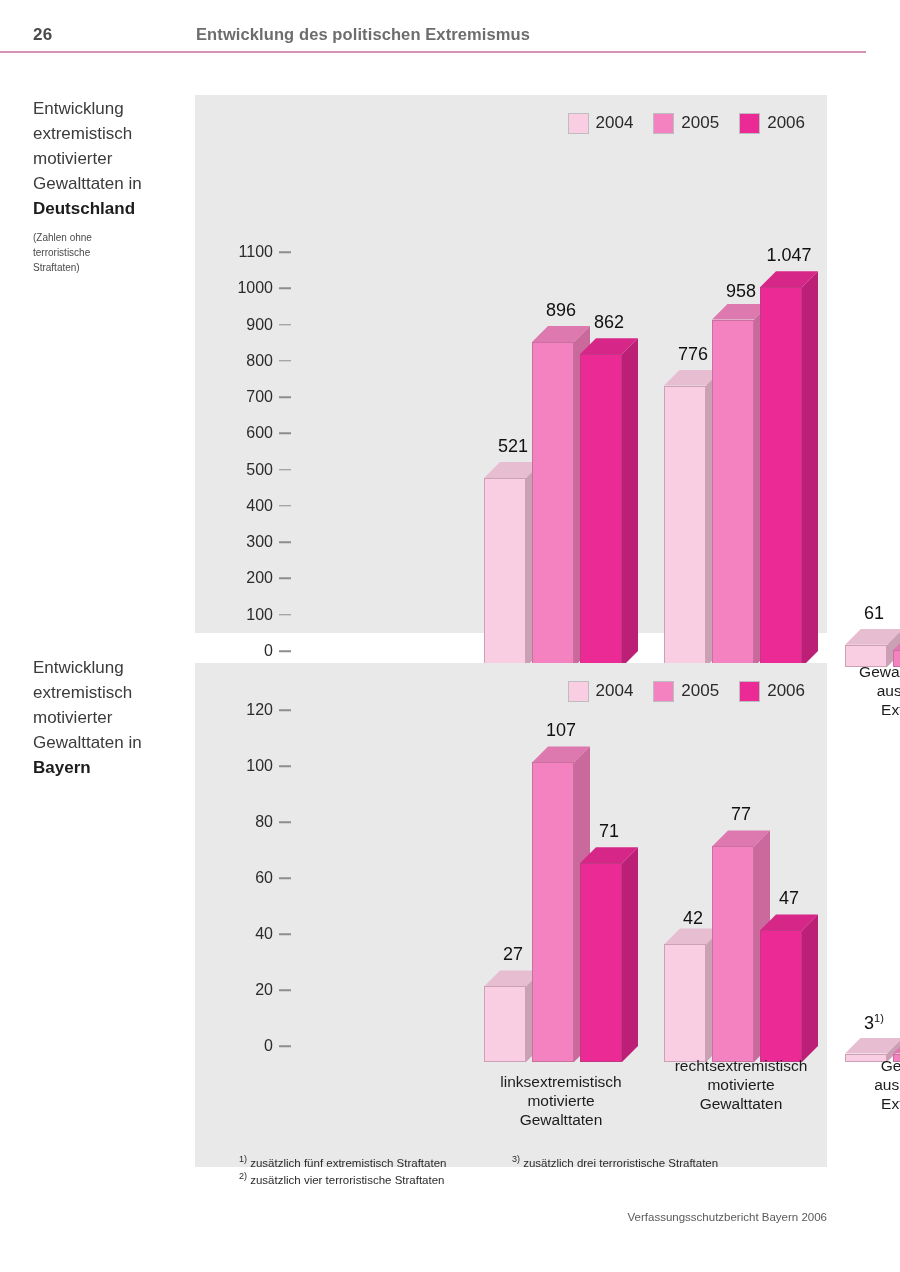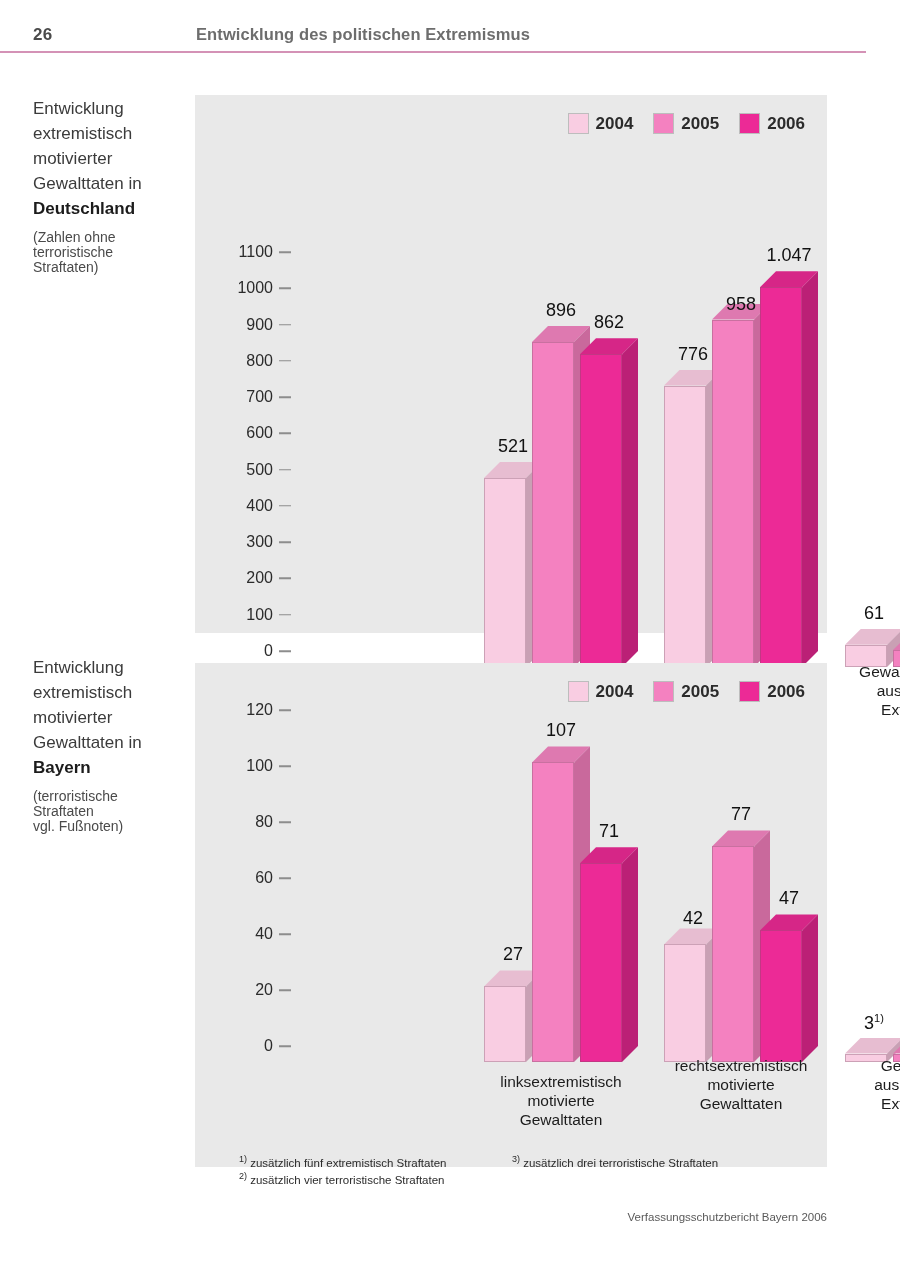--- a/index.html
+++ b/index.html
@@ -58,21 +58,21 @@
     line-height: 25px;
     color: #3b3b3b;
     font-weight: normal;
   }
   .side-caption .big b {
     font-weight: bold;
     color: #1c1c1c;
   }
   .side-caption .small {
     margin-top: 9px;
-    font-size: 14px;
+    font-size: 10px;
     line-height: 15px;
     color: #4a4a4a;
   }
 
   
   .panel {
     position: absolute;
     left: 195px;
     width: 632px;
     background: #e9e9e9;
@@ -83,23 +83,22 @@
   .legend {
     position: absolute;
     top: 18px;
     right: 22px;
     display: flex;
     align-items: center;
     gap: 20px;
   }
   .legend-item {
     display: flex;
-    align-items: center;
+    align-items: flex-start;
     gap: 7px;
-    font-weight: bold;
   }
   .legend-swatch {
     width: 19px; height: 19px;
     display: block;
     border: 1px solid #bdbdbd;
   }
   .legend-label {
     font-size: 17px;
     color: #2b2b2b;
   }
@@ -279,21 +278,21 @@
         <div class="top" style="left: 0px; top: 0px; width: 58px; height: 16px; background: rgb(231, 189, 209); clip-path: polygon(0px 16px, 16px 0px, 58px 0px, 42px 16px);"></div>
         <div class="side" style="left: 42px; top: 0px; width: 16px; height: 297.476px; background: rgb(201, 160, 180); clip-path: polygon(0px 16px, 16px 0px, 16px 281.476px, 0px 297.476px);"></div>
         <div class="front" style="left: 0px; top: 16px; width: 42px; height: 281.476px; background: rgb(249, 205, 226);"></div>
       </div>
       <div class="bar-value" style="left: 498px; top: 248.524px;">776</div>
       <div class="bar" style="left: 517px; top: 208.507px; width: 58px; height: 363.493px;">
         <div class="top" style="left: 0px; top: 0px; width: 58px; height: 16px; background: rgb(222, 121, 176); clip-path: polygon(0px 16px, 16px 0px, 58px 0px, 42px 16px);"></div>
         <div class="side" style="left: 42px; top: 0px; width: 16px; height: 363.493px; background: rgb(201, 105, 156); clip-path: polygon(0px 16px, 16px 0px, 16px 347.493px, 0px 363.493px);"></div>
         <div class="front" style="left: 0px; top: 16px; width: 42px; height: 347.493px; background: rgb(244, 129, 192);"></div>
       </div>
-      <div class="bar-value" style="left: 546px; top: 199px;">958</div>
+      <div class="bar-value" style="left: 546px; top: 186px;">958</div>
       <div class="bar" style="left: 565px; top: 176.225px; width: 58px; height: 395.775px;">
         <div class="top" style="left: 0px; top: 0px; width: 58px; height: 16px; background: rgb(214, 38, 135); clip-path: polygon(0px 16px, 16px 0px, 58px 0px, 42px 16px);"></div>
         <div class="side" style="left: 42px; top: 0px; width: 16px; height: 395.775px; background: rgb(187, 32, 118); clip-path: polygon(0px 16px, 16px 0px, 16px 379.775px, 0px 395.775px);"></div>
         <div class="front" style="left: 0px; top: 16px; width: 42px; height: 379.775px; background: rgb(236, 42, 150);"></div>
       </div>
       <div class="bar-value" style="left: 594px; top: 150.225px;">1.047</div>
       <div class="cat-label" style="left: 546px; top: 567px; width: 190px;">rechtsextremistisch
 motivierte
 Gewalttaten</div>
       <div class="bar" style="left: 650px; top: 533.874px; width: 58px; height: 38.1264px;">
@@ -313,23 +312,20 @@
 </div>
 
 <div class="side-caption" id="caption-by" style="top:655px;">
   <div class="big">
     <span>Entwicklung</span><br>
     <span>extremistisch</span><br>
     <span>motivierter</span><br>
     <span>Gewalttaten in</span><br>
     <b>Bayern</b>
   </div>
-  <div class="small" style="white-space:pre-line;">(terroristische
-Straftaten
-vgl. Fußnoten)</div>
 </div>
 
 <div class="panel" id="panel-by">
   <div class="legend" id="legend-by">
       <div class="legend-item">
         <span class="legend-swatch" style="background: rgb(249, 205, 226);"></span>
         <span class="legend-label">2004</span>
       </div>
       <div class="legend-item">
         <span class="legend-swatch" style="background: rgb(244, 129, 192);"></span>

